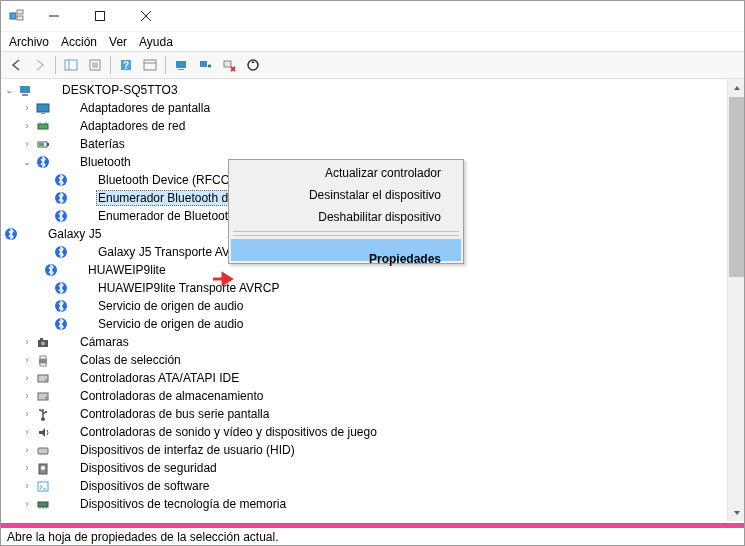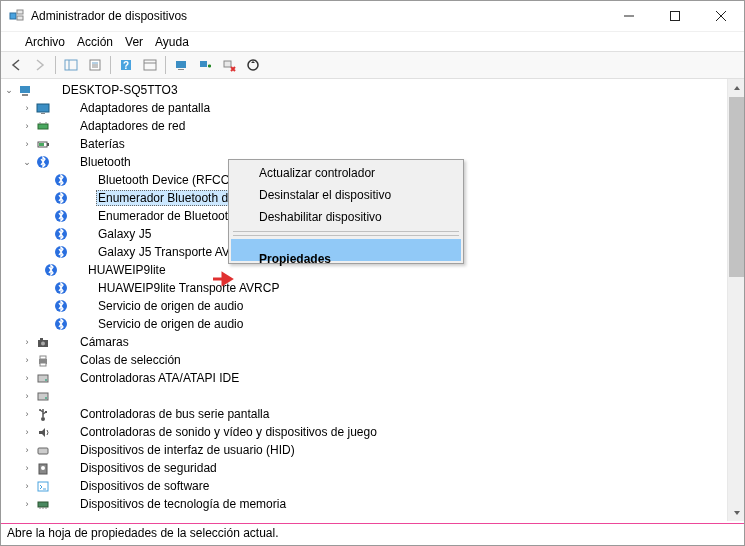--- a/index.html
+++ b/index.html
@@ -3,63 +3,62 @@
 <meta charset="utf-8">
 <style>
 * { box-sizing: border-box; margin: 0; padding: 0; font-family: "Segoe UI", Tahoma, sans-serif; }
 body { background: #fff; width: 745px; height: 546px; overflow: hidden; position: relative; border: 1px solid #999; }
 
 .titlebar { display: flex; align-items: center; height: 30px; background: #fff; }
 .titlebar .ticon { width: 16px; height: 16px; margin: 0 6px 0 8px; }
 .titlebar .ttitle { font-size: 12px; flex: 1; }
 .tbtn { width: 46px; height: 30px; display: flex; align-items: center; justify-content: center; }
 
-.menubar { height: 20px; background: #fff; padding: 0 24px; display: flex; gap: 12px; border-top: 1px solid #f0f0f0; }
+.menubar { height: 20px; background: #fff; padding: 0 8px; display: flex; gap: 12px; border-top: 1px solid #f0f0f0; }
 .menubar span { font-size: 12px; line-height: 20px; }
 
 .toolbar { height: 28px; border-top: 1px solid #e0e0e0; border-bottom: 1px solid #e0e0e0; background: #f8f8f8; padding: 2px 4px; display: flex; align-items: center; gap: 2px; }
 .tbicon { width: 22px; height: 22px; display: flex; align-items: center; justify-content: center; }
 .tbsep { width: 1px; height: 18px; background: #c0c0c0; margin: 0 2px; }
 
 .tree-wrap { position: relative; height: 442px; overflow: hidden; }
 .tree { position: absolute; left: 0; top: 0; right: 18px; bottom: 0; padding: 2px 0; overflow: hidden; font-size: 12px; }
 .scrollbar { position: absolute; right: 0; top: 0; width: 17px; height: 100%; background: #f0f0f0; border-left: 1px solid #e8e8e8; }
 .scroll-thumb { width: 15px; height: 180px; background: #c2c2c2; margin: 18px auto 0; border-radius: 0; }
 .scroll-arrow { position: absolute; width: 17px; height: 17px; left: 0; display: flex; align-items: center; justify-content: center; }
 
 .node { display: flex; align-items: center; height: 18px; white-space: nowrap; }
 .expander { width: 12px; text-align: center; font-size: 9px; color: #666; user-select: none; }
 .nicon { width: 16px; height: 16px; margin: 0 3px 0 2px; display: flex; align-items: center; justify-content: center; }
 .nlabel { padding: 0 2px; margin-left: 24px; }
 .nlabel.selected { background: #cce8ff; border: 1px dotted #666; padding: 0 1px; }
 
 .context-menu { position: absolute; left: 227px; top: 158px; width: 236px; background: #f0f0f0; border: 1px solid #a0a0a0; box-shadow: 2px 2px 3px rgba(0,0,0,.2); padding: 2px; }
-.cm-item { height: 22px; display: flex; align-items: center; padding: 0 20px 0 28px; font-size: 12px; }
+.cm-item { height: 22px; display: flex; align-items: center; padding: 0 20px 0 28px; font-size: 12px; justify-content: flex-end; }
 .cm-item.hl { background: #91c9f7; }
 .cm-item.hl .cm-label { font-weight: bold; margin-top: 18px; }
 .cm-sep { height: 1px; background: #c0c0c0; margin: 3px 2px; }
 
-.statusbar { position: absolute; bottom: 0; left: 0; right: 0; height: 22px; border-top: 1px solid #ec4899; padding: 2px 6px; font-size: 12px; background: #fff; }
+.statusbar { position: absolute; bottom: 0; left: 0; right: 0; height: 22px; border-top: 5px solid #ec4899; padding: 2px 6px; font-size: 12px; background: #fff; }
 
 .cursor-marker { position: absolute; left: 212px; top: 270px; }
 
 .pc-icon svg, .nicon svg, .ticon svg { display: block; }
 </style>
 </head>
 <body>
 
 <div class="titlebar">
   <span class="ticon">
     <svg width="16" height="16">
         <rect x="1" y="5" width="6" height="6" fill="#4aa3df" stroke="#2a6fa0" stroke-width="1"></rect>
         <rect x="8" y="2" width="6" height="4" fill="#e8e8e8" stroke="#888"></rect>
         <rect x="8" y="8" width="6" height="4" fill="#e8e8e8" stroke="#888"></rect>
       </svg>
   </span>
-  <span class="ttitle">Administrador de dispositivos</span>
   <div class="tbtn">
       <svg width="10" height="10">
         <line x1="0" y1="5" x2="10" y2="5" stroke="#222" stroke-width="1"></line>
       </svg>
     </div>
   <div class="tbtn">
       <svg width="10" height="10">
         <rect x="0.5" y="0.5" width="9" height="9" fill="none" stroke="#222" stroke-width="1"></rect>
       </svg>
     </div>
@@ -218,21 +217,21 @@
       </div>
       <div class="node" style="padding-left:50px;">
         <span class="nicon">
           <svg width="14" height="14">
             <circle cx="7" cy="7" r="6" fill="#2a6fdf"></circle>
             <path d="M5 4 L9 10 L7 12 L7 2 L9 4 L5 10" fill="none" stroke="#fff" stroke-width="1.3"></path>
           </svg>
         </span>
         <span class="nlabel">Enumerador de Bluetooth LE de Microsoft</span>
       </div>
-      <div class="node" style="padding-left:50px;">
+      <div class="node" style="">
         <span class="nicon">
           <svg width="14" height="14">
             <circle cx="7" cy="7" r="6" fill="#2a6fdf"></circle>
             <path d="M5 4 L9 10 L7 12 L7 2 L9 4 L5 10" fill="none" stroke="#fff" stroke-width="1.3"></path>
           </svg>
         </span>
         <span class="nlabel">Galaxy J5</span>
       </div>
       <div class="node" style="padding-left:50px;">
         <span class="nicon">
@@ -312,20 +311,21 @@
         <span class="nlabel">Controladoras ATA/ATAPI IDE</span>
       </div>
       <div class="node" style="padding-left:20px;">
         <span class="expander">›</span>
         <span class="nicon">
           <svg width="14" height="14">
             <rect x="2" y="4" width="10" height="7" fill="#ccc" stroke="#666"></rect>
             <circle cx="10" cy="9" r="1" fill="#4a8"></circle>
           </svg>
         </span>
+        <span class="nlabel">Controladoras de almacenamiento</span>
       </div>
       <div class="node" style="padding-left:20px;">
         <span class="expander">›</span>
         <span class="nicon">
           <svg width="14" height="14">
             <circle cx="7" cy="12" r="2" fill="#555"></circle>
             <line x1="7" y1="2" x2="7" y2="10" stroke="#555" stroke-width="1.5"></line>
             <path d="M7 5 L4 3 M7 7 L10 5" stroke="#555" stroke-width="1.5"></path>
             <circle cx="4" cy="3" r="1" fill="#555"></circle>
             <rect x="9" y="4" width="2" height="2" fill="#555"></rect>

